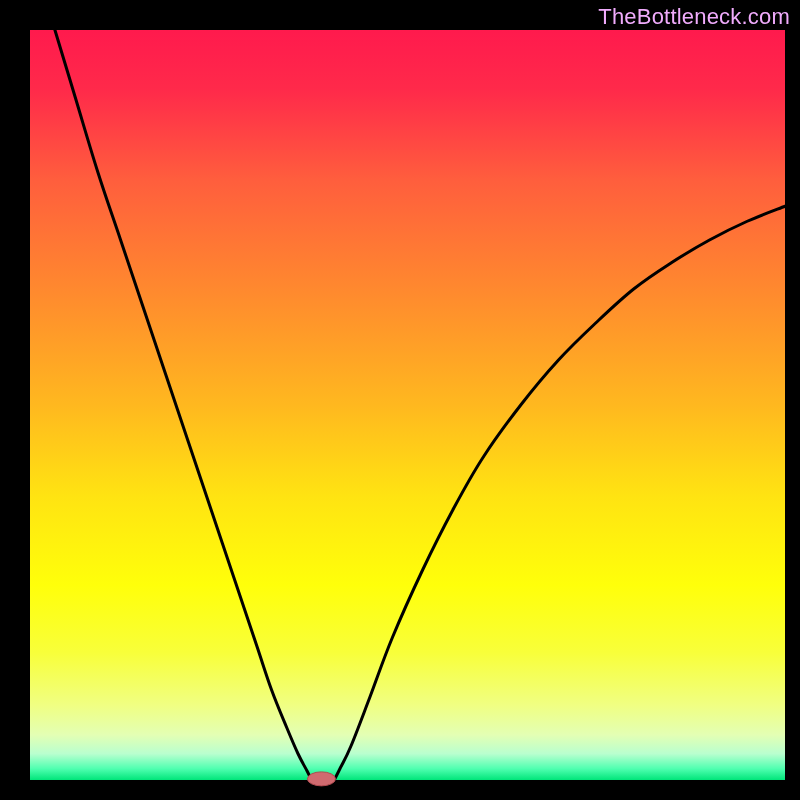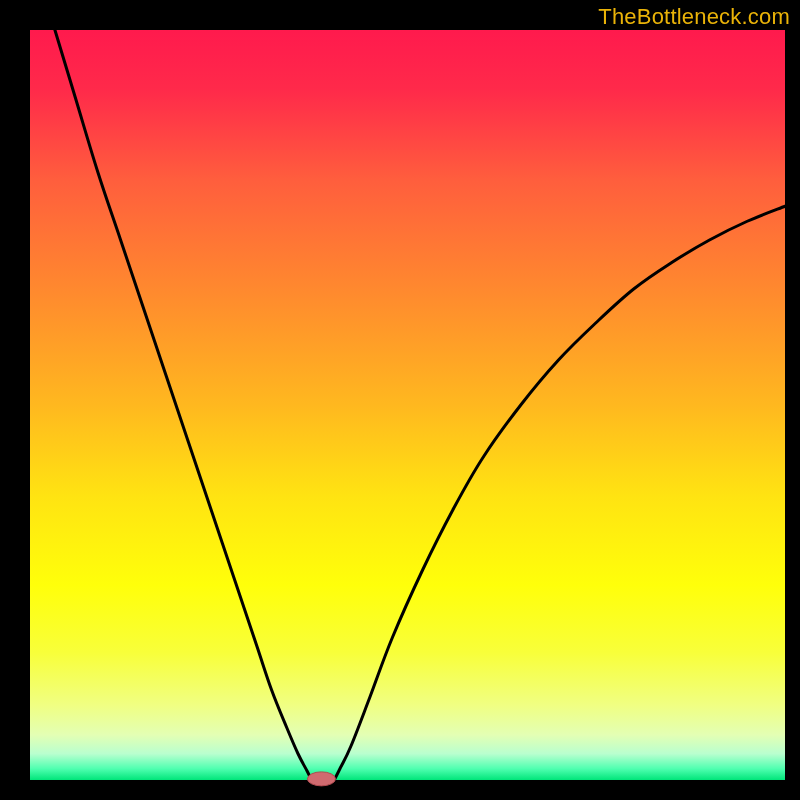--- a/index.html
+++ b/index.html
@@ -15,21 +15,21 @@
     position: absolute;
     top: 0; left: 0;
     width: 800px;
     height: 800px;
     background: #000;
   }
   .watermark {
     position: absolute;
     top: 4px;
     right: 10px;
-    color: #eab308;
+    color: #f0abfc;
     font-size: 22px;
     letter-spacing: 0.2px;
     z-index: 5;
   }
   svg.plot {
     position: absolute;
     top: 0; left: 0;
     width: 800px;
     height: 800px;
     z-index: 2;

